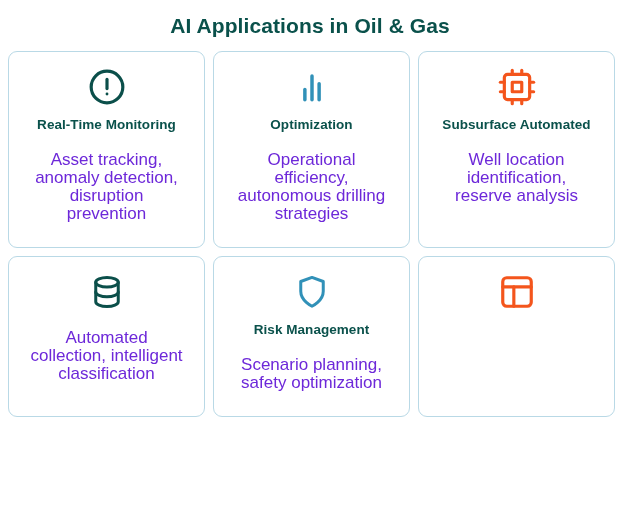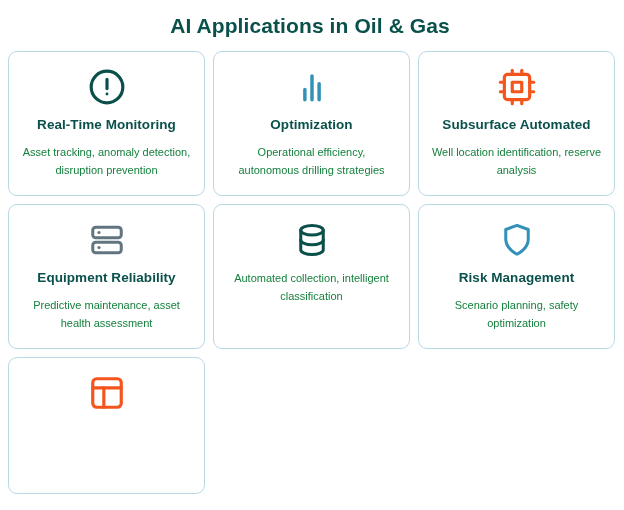--- a/index.html
+++ b/index.html
@@ -77,24 +77,24 @@
     color: #0a514b;
     font-size: 13.5px;
     font-weight: bold;
     line-height: 18px;
     margin: 0 0 9px 0;
     letter-spacing: 0.05px;
     text-align: center;
   }
 
   .card-desc {
-    color: #15803d;
-    font-size: 11px;
+    color: #6d28d9;
+    font-size: 17px;
     line-height: 18px;
-    margin: 0;
+    margin: 8px;
     max-width: 172px;
   }
 </style>
 </head>
 <body>
 
 <div class="page">
 
   <h1 class="page-title">AI Applications in Oil &amp; Gas</h1>
 
@@ -136,32 +136,20 @@
           <line x1="20" y1="9" x2="22.5" y2="9"></line>
           <line x1="20" y1="15" x2="22.5" y2="15"></line>
           <line x1="1.5" y1="9" x2="4" y2="9"></line>
           <line x1="1.5" y1="15" x2="4" y2="15"></line>
         </svg>
       </div>
       <div class="card-title">Subsurface Automated</div>
       <div class="card-desc">Well location identification, reserve analysis</div>
     </div>
 
-    <div class="card card-row2">
-      <div class="card-icon">
-        <svg width="36" height="36" viewBox="0 0 24 24" fill="none" stroke="#607580" stroke-width="2" stroke-linecap="round" stroke-linejoin="round">
-          <rect x="2.5" y="3.5" width="19" height="7" rx="2"></rect>
-          <rect x="2.5" y="13.5" width="19" height="7" rx="2"></rect>
-          <line x1="6.6" y1="7" x2="6.7" y2="7"></line>
-          <line x1="6.6" y1="17" x2="6.7" y2="17"></line>
-        </svg>
-      </div>
-      <div class="card-title">Equipment Reliability</div>
-      <div class="card-desc">Predictive maintenance, asset health assessment</div>
-    </div>
 
     <div class="card card-row2">
       <div class="card-icon">
         <svg width="36" height="36" viewBox="0 0 24 24" fill="none" stroke="#0b4f4a" stroke-width="2" stroke-linecap="round" stroke-linejoin="round">
           <ellipse cx="12" cy="5.5" rx="7.5" ry="3.2"></ellipse>
           <path d="M4.5 5.5 V 18.5 C 4.5 20.3 7.9 21.7 12 21.7 C 16.1 21.7 19.5 20.3 19.5 18.5 V 5.5"></path>
           <path d="M4.5 12 C 4.5 13.8 7.9 15.2 12 15.2 C 16.1 15.2 19.5 13.8 19.5 12"></path>
         </svg>
       </div>
       <div class="card-desc">Automated collection, intelligent classification</div>

